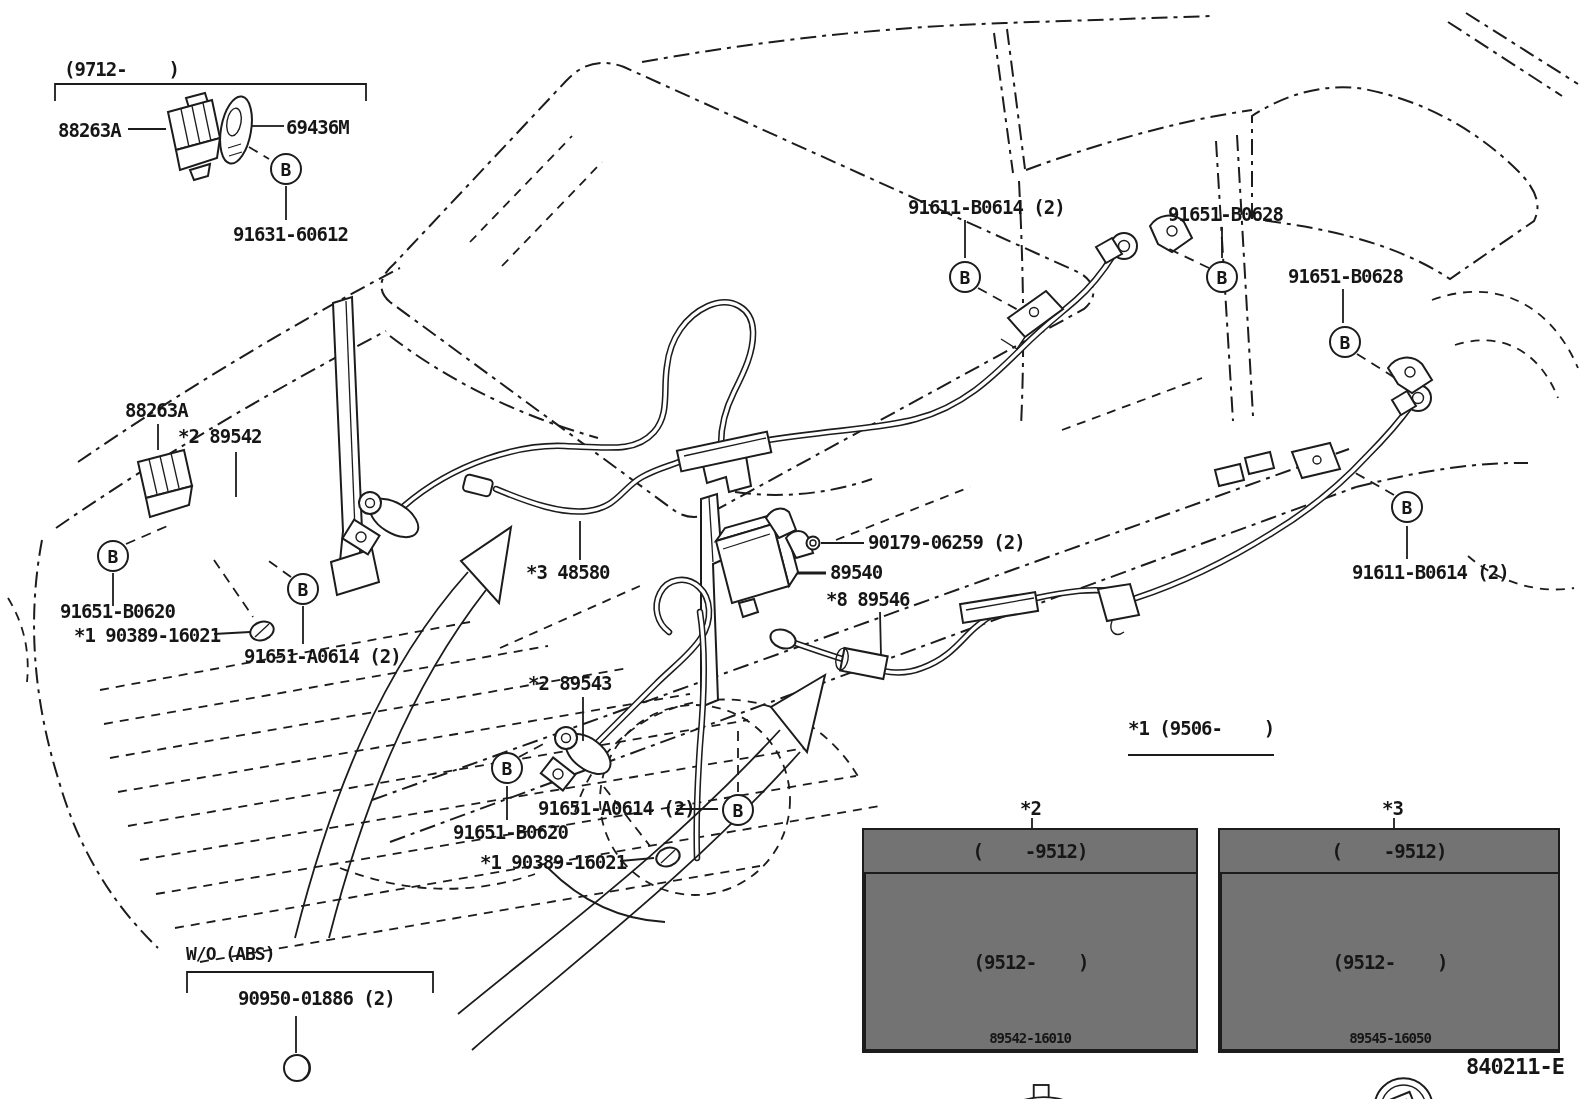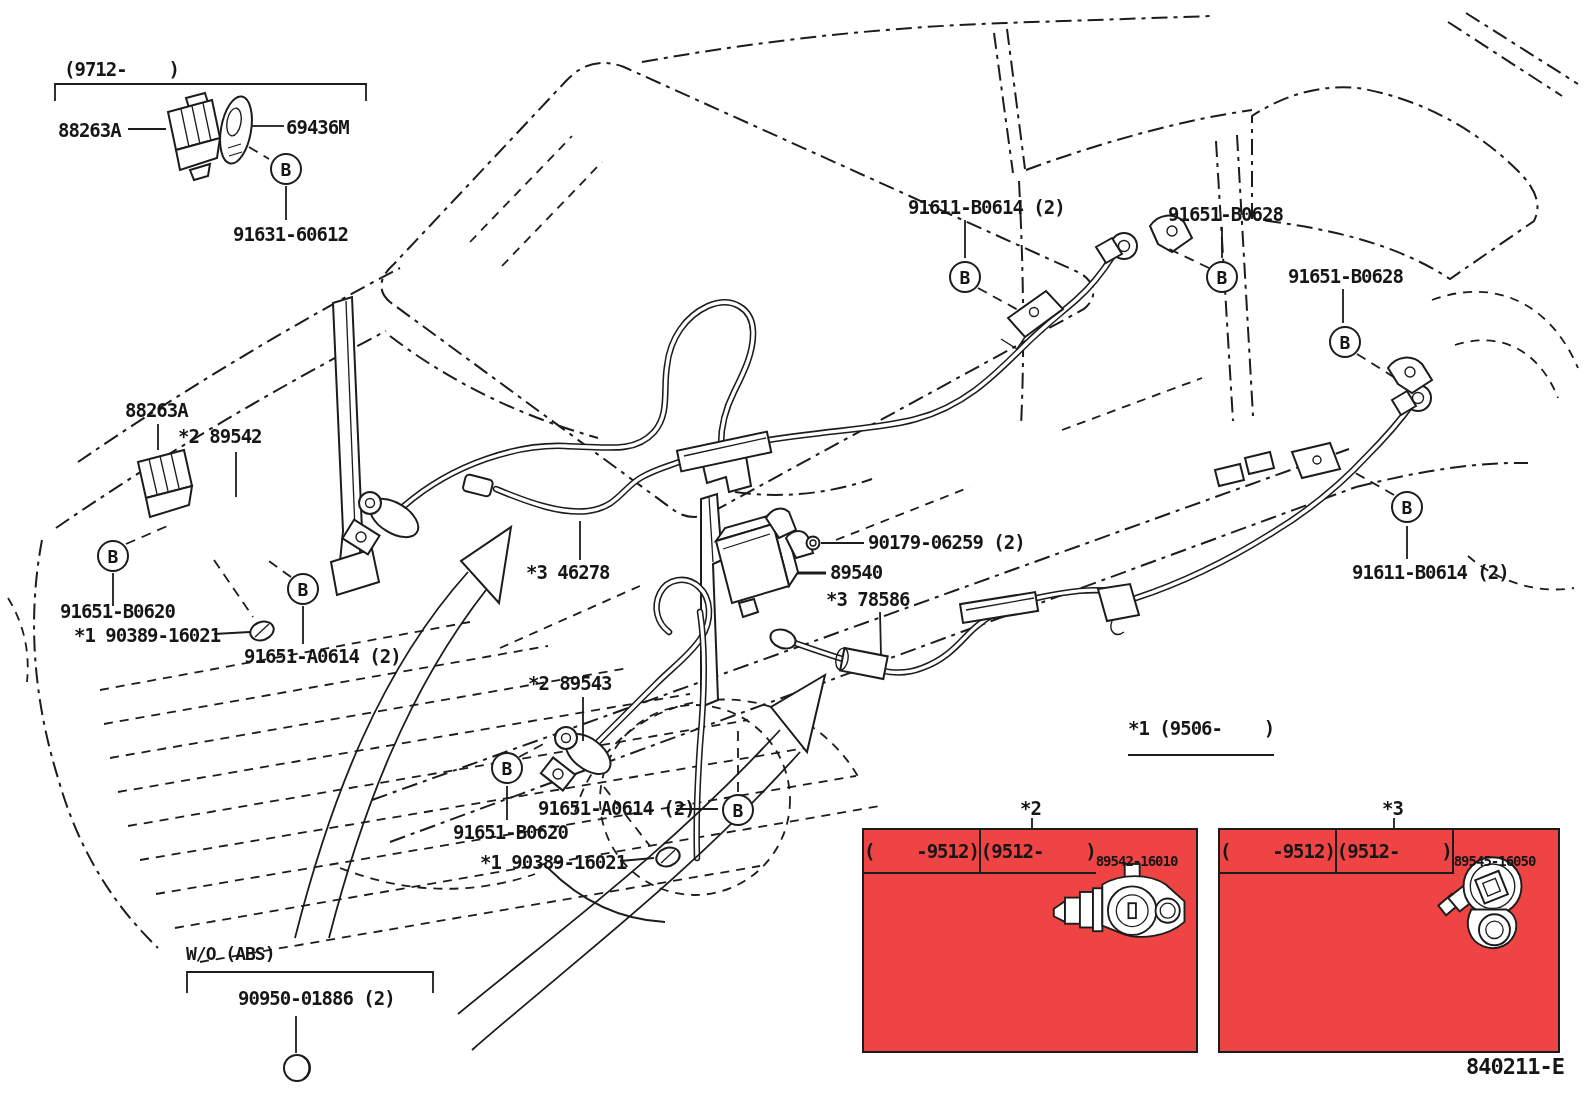--- a/index.html
+++ b/index.html
@@ -17,22 +17,22 @@
   .ldr {stroke:#1c1c1c;stroke-width:1.8;}
   .ldr2{stroke:#1c1c1c;stroke-width:3;}
   .dshl{stroke:#1c1c1c;stroke-width:1.8;stroke-dasharray:10 7;fill:none;}
   .lbl{position:absolute;font-weight:700;font-size:19px;letter-spacing:-1px;
        white-space:pre;line-height:1.1;}
   .sm {font-size:18px;}
   .bc{position:absolute;width:32px;height:32px;border:2.5px solid #1c1c1c;border-radius:50%;
       background:#fff;display:flex;align-items:center;justify-content:center;
       font-weight:700;font-size:18px;box-sizing:border-box;}
   .underl{border-bottom:2px solid #1c1c1c;padding-bottom:15px;}
-  .ptable{position:absolute;border:2.5px solid #1c1c1c;background:#ef4444;box-sizing:border-box;
-          display:grid;grid-template-columns:1fr 1fr 1fr 1fr;grid-template-rows:44px 1fr;}
+  .ptable{position:absolute;border:2.5px solid #1c1c1c;background:#737373;box-sizing:border-box;
+          display:grid;grid-template-columns:1fr;grid-template-rows:44px 1fr;}
   .th{display:flex;align-items:center;justify-content:center;border-bottom:2.5px solid #1c1c1c;
       font-weight:700;font-size:19px;letter-spacing:-1px;white-space:pre;box-sizing:border-box;}
   .tc{position:relative;box-sizing:border-box;}
   .cR{border-left:2.5px solid #1c1c1c;}
   .pnum{position:absolute;left:0;right:0;bottom:5px;text-align:center;font-weight:700;
         font-size:14px;letter-spacing:-1px;white-space:pre;}
   .cellsvg{position:absolute;left:50%;top:6px;transform:translateX(-50%);}
   .code{position:absolute;font-weight:700;font-size:22px;letter-spacing:-1px;}
 </style>
 </head>
@@ -263,24 +263,24 @@
 
 <div class="lbl" style="left:64px;top:59px">(9712-    )</div>
 <div class="lbl" style="left:58px;top:120px">88263A</div>
 <div class="lbl" style="left:286px;top:117px">69436M</div>
 <div class="lbl" style="left:233px;top:224px">91631-60612</div>
 <div class="lbl" style="left:125px;top:400px">88263A</div>
 <div class="lbl" style="left:178px;top:426px">*2 89542</div>
 <div class="lbl" style="left:60px;top:601px">91651-B0620</div>
 <div class="lbl" style="left:74px;top:625px">*1 90389-16021</div>
 <div class="lbl" style="left:244px;top:646px">91651-A0614 (2)</div>
-<div class="lbl" style="left:526px;top:562px">*3 46278</div>
+<div class="lbl" style="left:526px;top:562px">*3 48580</div>
 <div class="lbl" style="left:868px;top:532px">90179-06259 (2)</div>
 <div class="lbl" style="left:830px;top:562px">89540</div>
-<div class="lbl" style="left:826px;top:589px">*3 78586</div>
+<div class="lbl" style="left:826px;top:589px">*8 89546</div>
 <div class="lbl" style="left:528px;top:673px">*2 89543</div>
 <div class="lbl" style="left:538px;top:798px">91651-A0614 (2)</div>
 <div class="lbl" style="left:453px;top:822px">91651-B0620</div>
 <div class="lbl" style="left:480px;top:852px">*1 90389-16021</div>
 <div class="lbl" style="left:908px;top:197px">91611-B0614 (2)</div>
 <div class="lbl" style="left:1168px;top:204px">91651-B0628</div>
 <div class="lbl" style="left:1288px;top:266px">91651-B0628</div>
 <div class="lbl" style="left:1352px;top:562px">91611-B0614 (2)</div>
 <div class="lbl underl" style="left:1128px;top:718px">*1 (9506-    )</div>
 <div class="lbl sm" style="left:186px;top:944px">W/O (ABS)</div>

